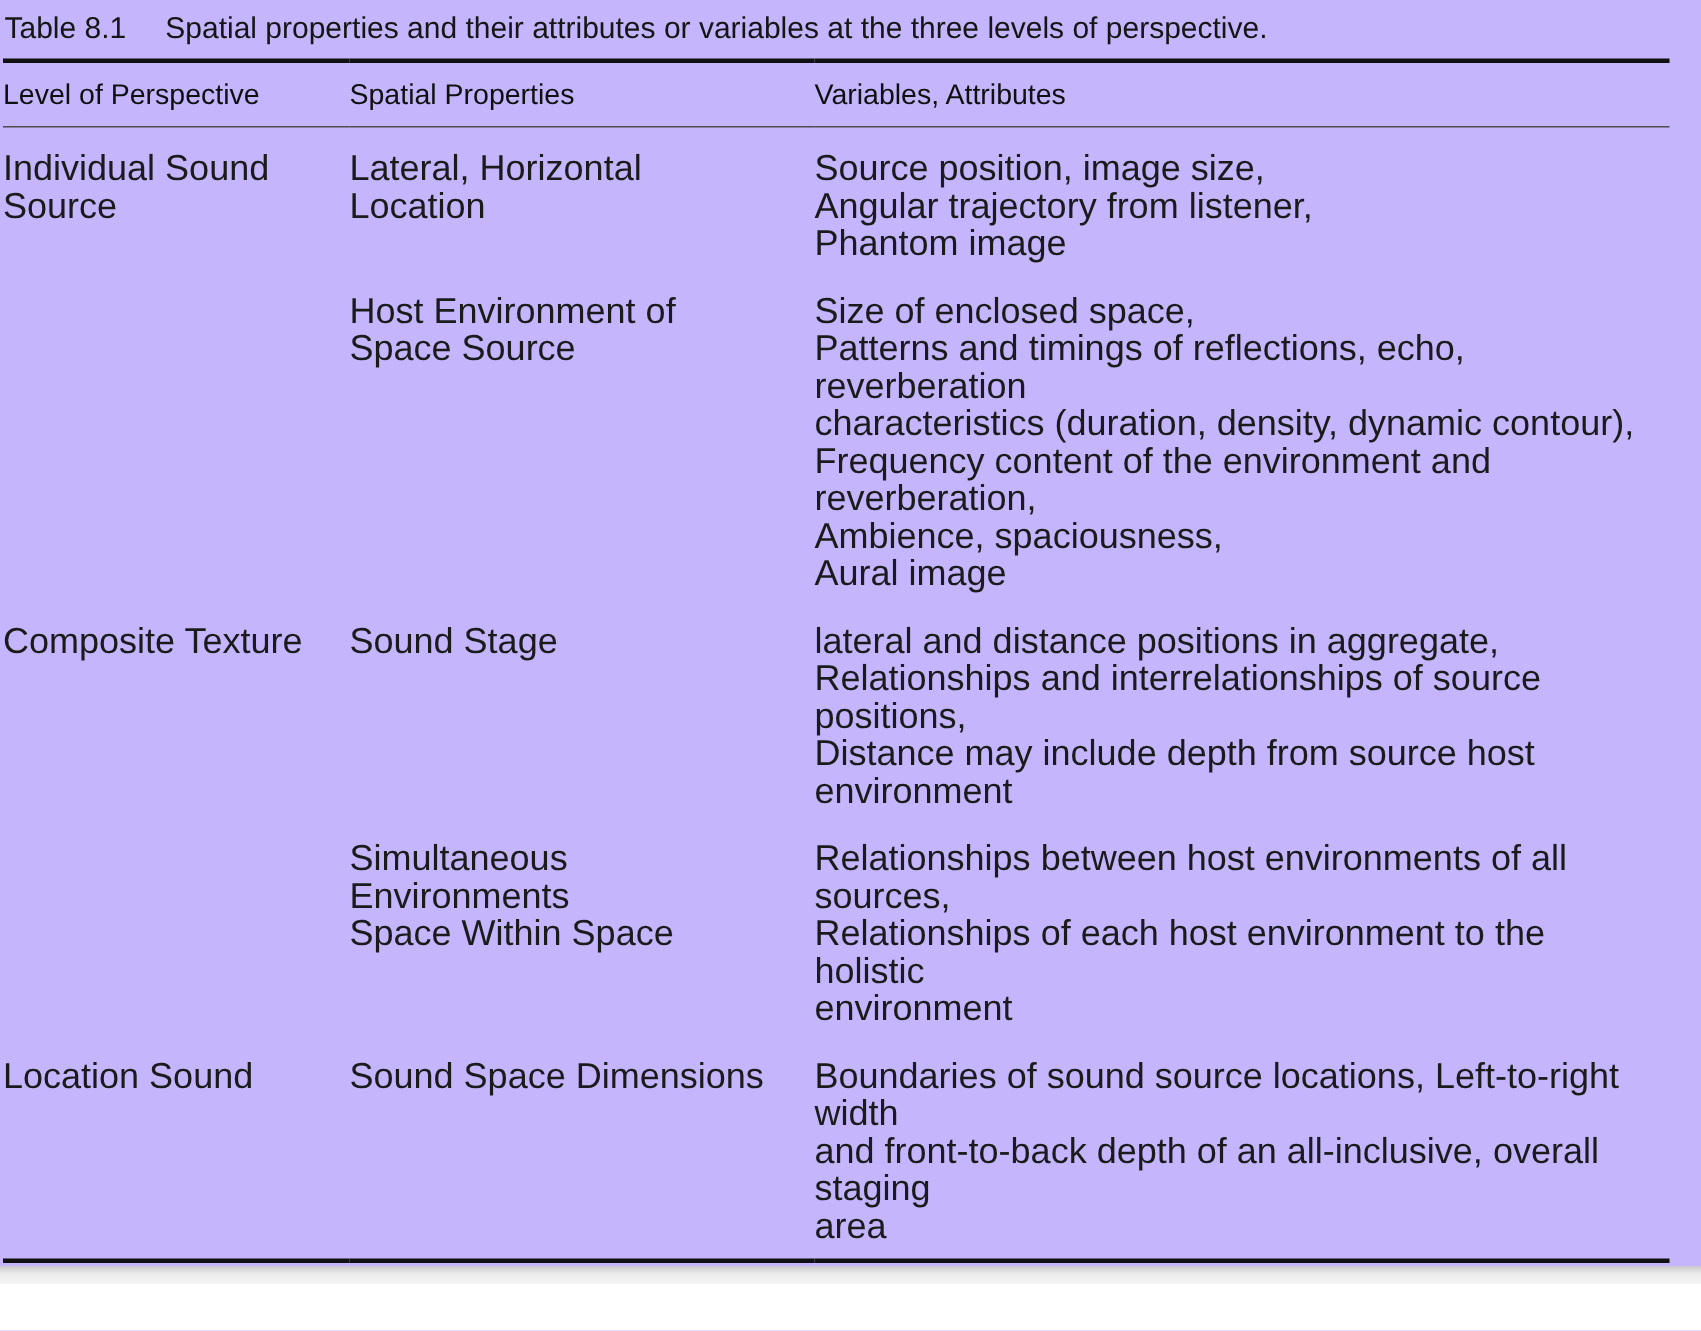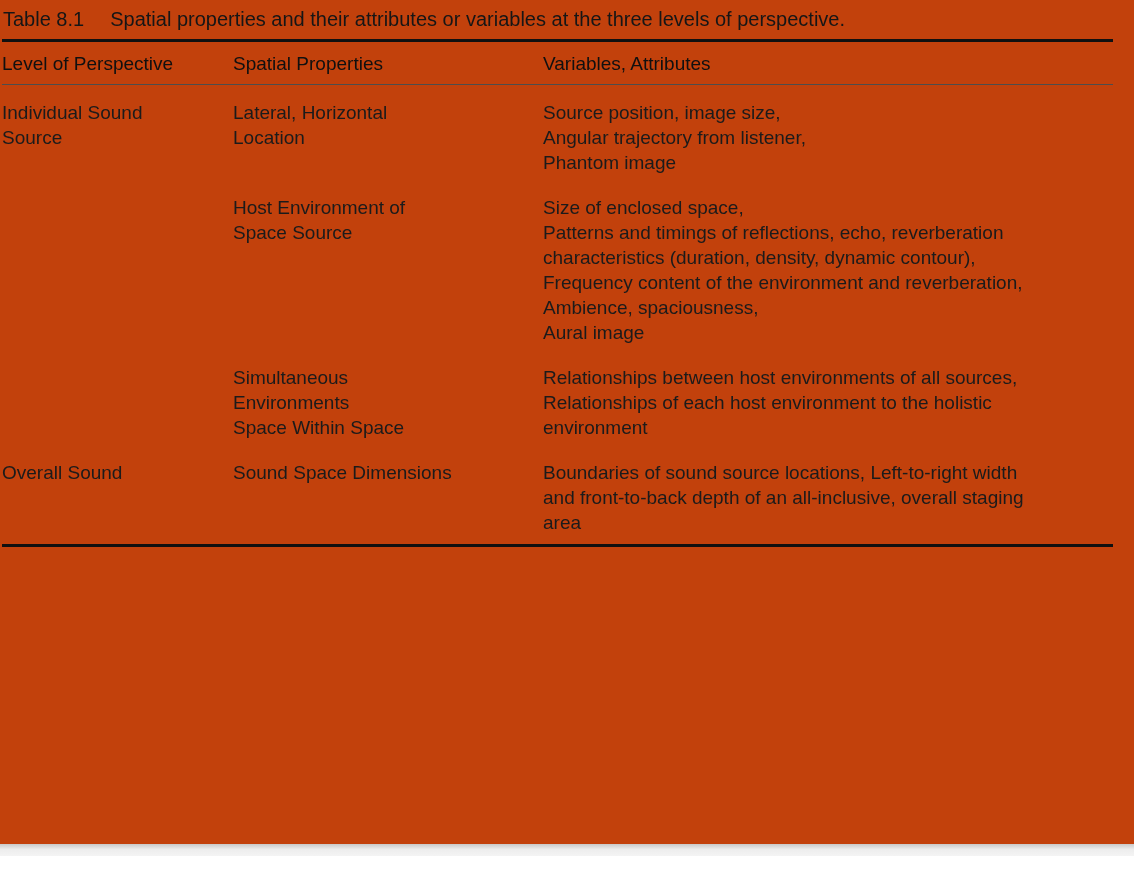--- a/index.html
+++ b/index.html
@@ -4,21 +4,21 @@
 <style>
   html, body {
     margin: 0;
     padding: 0;
     background: #ffffff;
   }
   .page {
     position: relative;
     width: 1134px;
     height: 856px;
-    background: #c2410c;
+    background: #c4b5fd;
     overflow: hidden;
     font-family: "Liberation Sans", sans-serif;
     color: #1b1b1b;
     box-sizing: border-box;
   }
   .doc {
     padding: 6px 21px 0 2px;
   }
   .caption-row {
     display: flex;
@@ -42,21 +42,21 @@
     text-align: left;
     font-size: 19px;
     font-weight: normal;
     color: #101010;
     padding: 11px 0 9px 0;
     border-bottom: 1.5px solid #4d4d4d;
     vertical-align: top;
   }
   tbody td {
     vertical-align: top;
-    font-size: 19px;
+    font-size: 24px;
     line-height: 25px;
     padding: 15px 8px 5px 0;
     white-space: pre-line;
     color: #1b1b1b;
   }
   tbody tr:last-child td {
     padding-bottom: 9px;
   }
   .page-edge {
     position: absolute;
@@ -106,30 +106,39 @@
           <td>Host Environment of
 Space Source</td>
           <td>Size of enclosed space,
 Patterns and timings of reflections, echo, reverberation
 characteristics (duration, density, dynamic contour),
 Frequency content of the environment and reverberation,
 Ambience, spaciousness,
 Aural image</td>
         </tr>
         <tr>
+          <td>Composite Texture</td>
+          <td>Sound Stage</td>
+          <td>lateral and distance positions in aggregate,
+Relationships and interrelationships of source
+positions,
+Distance may include depth from source host
+environment</td>
+        </tr>
+        <tr>
           <td></td>
           <td>Simultaneous
 Environments
 Space Within Space</td>
           <td>Relationships between host environments of all sources,
 Relationships of each host environment to the holistic
 environment</td>
         </tr>
         <tr>
-          <td>Overall Sound</td>
+          <td>Location Sound</td>
           <td>Sound Space Dimensions</td>
           <td>Boundaries of sound source locations, Left-to-right width
 and front-to-back depth of an all-inclusive, overall staging
 area</td>
         </tr>
       </tbody>
     </table>
   </div>
 
   <div class="page-edge"></div>

